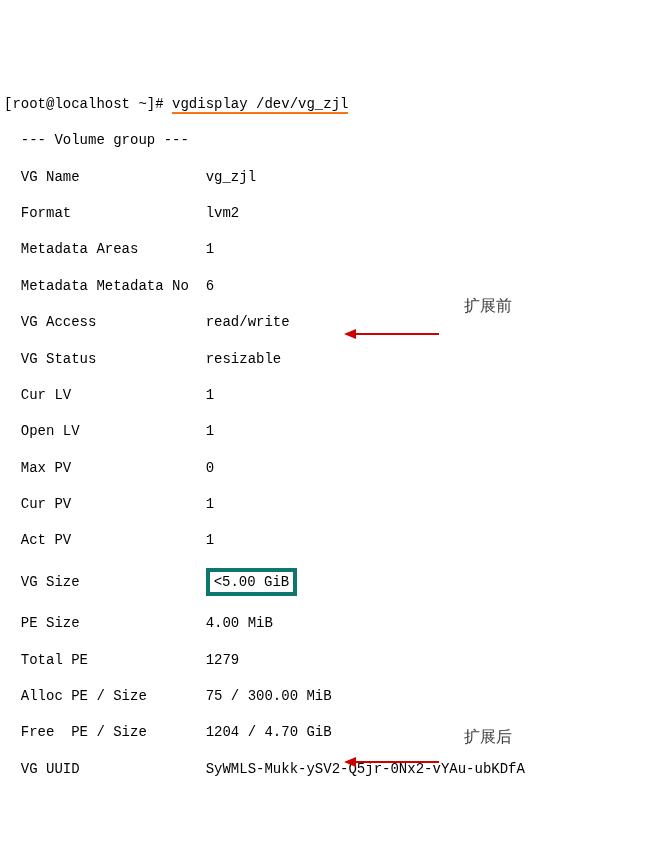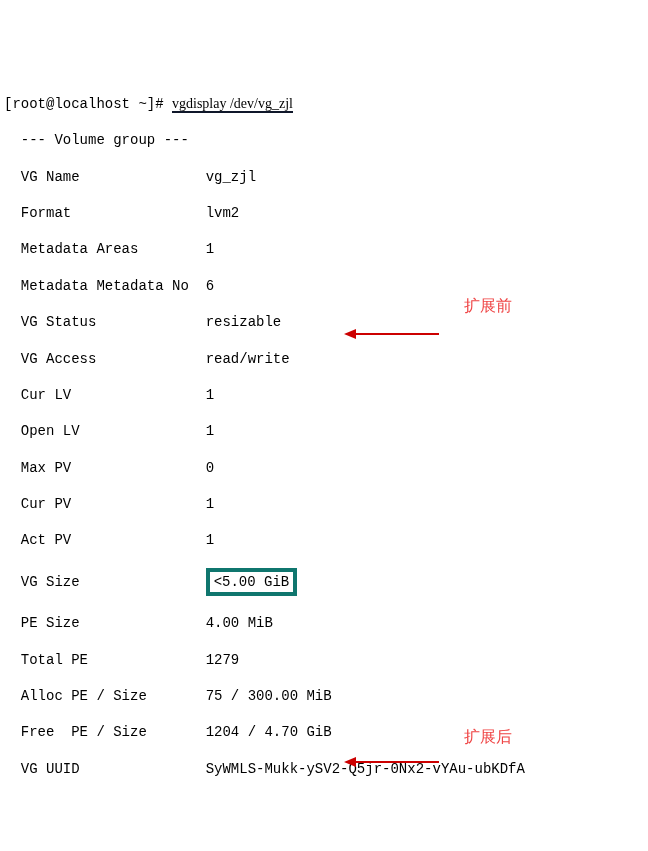--- a/index.html
+++ b/index.html
@@ -6,31 +6,30 @@
       font-family: "Courier New", monospace;
       font-size: 14px;
       line-height: 1.3;
       margin: 4px;
       white-space: pre;
       color: #000;
       background: #fff;
       position: relative;
     }
     .red-underline {
-      border-bottom: 2px solid #0f172a;
-      font-family: Liberation Serif, serif;
+      border-bottom: 2px solid #f97316;
     }
     .red-box {
       border: 4px solid #0f766e;
       padding: 1px 4px;
       display: inline-block;
     }
     .annotation {
       position: absolute;
-      color: #ef4444;
+      color: #404040;
       font-family: sans-serif;
       font-size: 16px;
     }
     .arrow {
       position: absolute;
       color: #cc0000;
     }
     .arrow svg {
       width: 100px;
       height: 20px;
@@ -44,22 +43,22 @@
 
 
 
 <div>
 <span class="line"><span>[root@localhost ~]# </span><span class="red-underline">vgdisplay /dev/vg_zjl</span></span>
 <span class="line">  --- Volume group ---</span>
 <span class="line"><span>  VG Name               </span><span>vg_zjl</span></span>
 <span class="line"><span>  Format                </span><span>lvm2</span></span>
 <span class="line"><span>  Metadata Areas        </span><span>1</span></span>
 <span class="line"><span>  Metadata Metadata No  </span><span>6</span></span>
+<span class="line"><span>  VG Access             </span><span>read/write</span></span>
 <span class="line"><span>  VG Status             </span><span>resizable</span></span>
-<span class="line"><span>  VG Access             </span><span>read/write</span></span>
 <span class="line"><span>  Cur LV                </span><span>1</span></span>
 <span class="line"><span>  Open LV               </span><span>1</span></span>
 <span class="line"><span>  Max PV                </span><span>0</span></span>
 <span class="line"><span>  Cur PV                </span><span>1</span></span>
 <span class="line"><span>  Act PV                </span><span>1</span></span>
 <span class="line"><span>  VG Size               </span><span class="red-box">&lt;5.00 GiB</span></span>
 <span class="line"><span>  PE Size               </span><span>4.00 MiB</span></span>
 <span class="line"><span>  Total PE              </span><span>1279</span></span>
 <span class="line"><span>  Alloc PE / Size       </span><span>75 / 300.00 MiB</span></span>
 <span class="line"><span>  Free  PE / Size       </span><span>1204 / 4.70 GiB</span></span>

